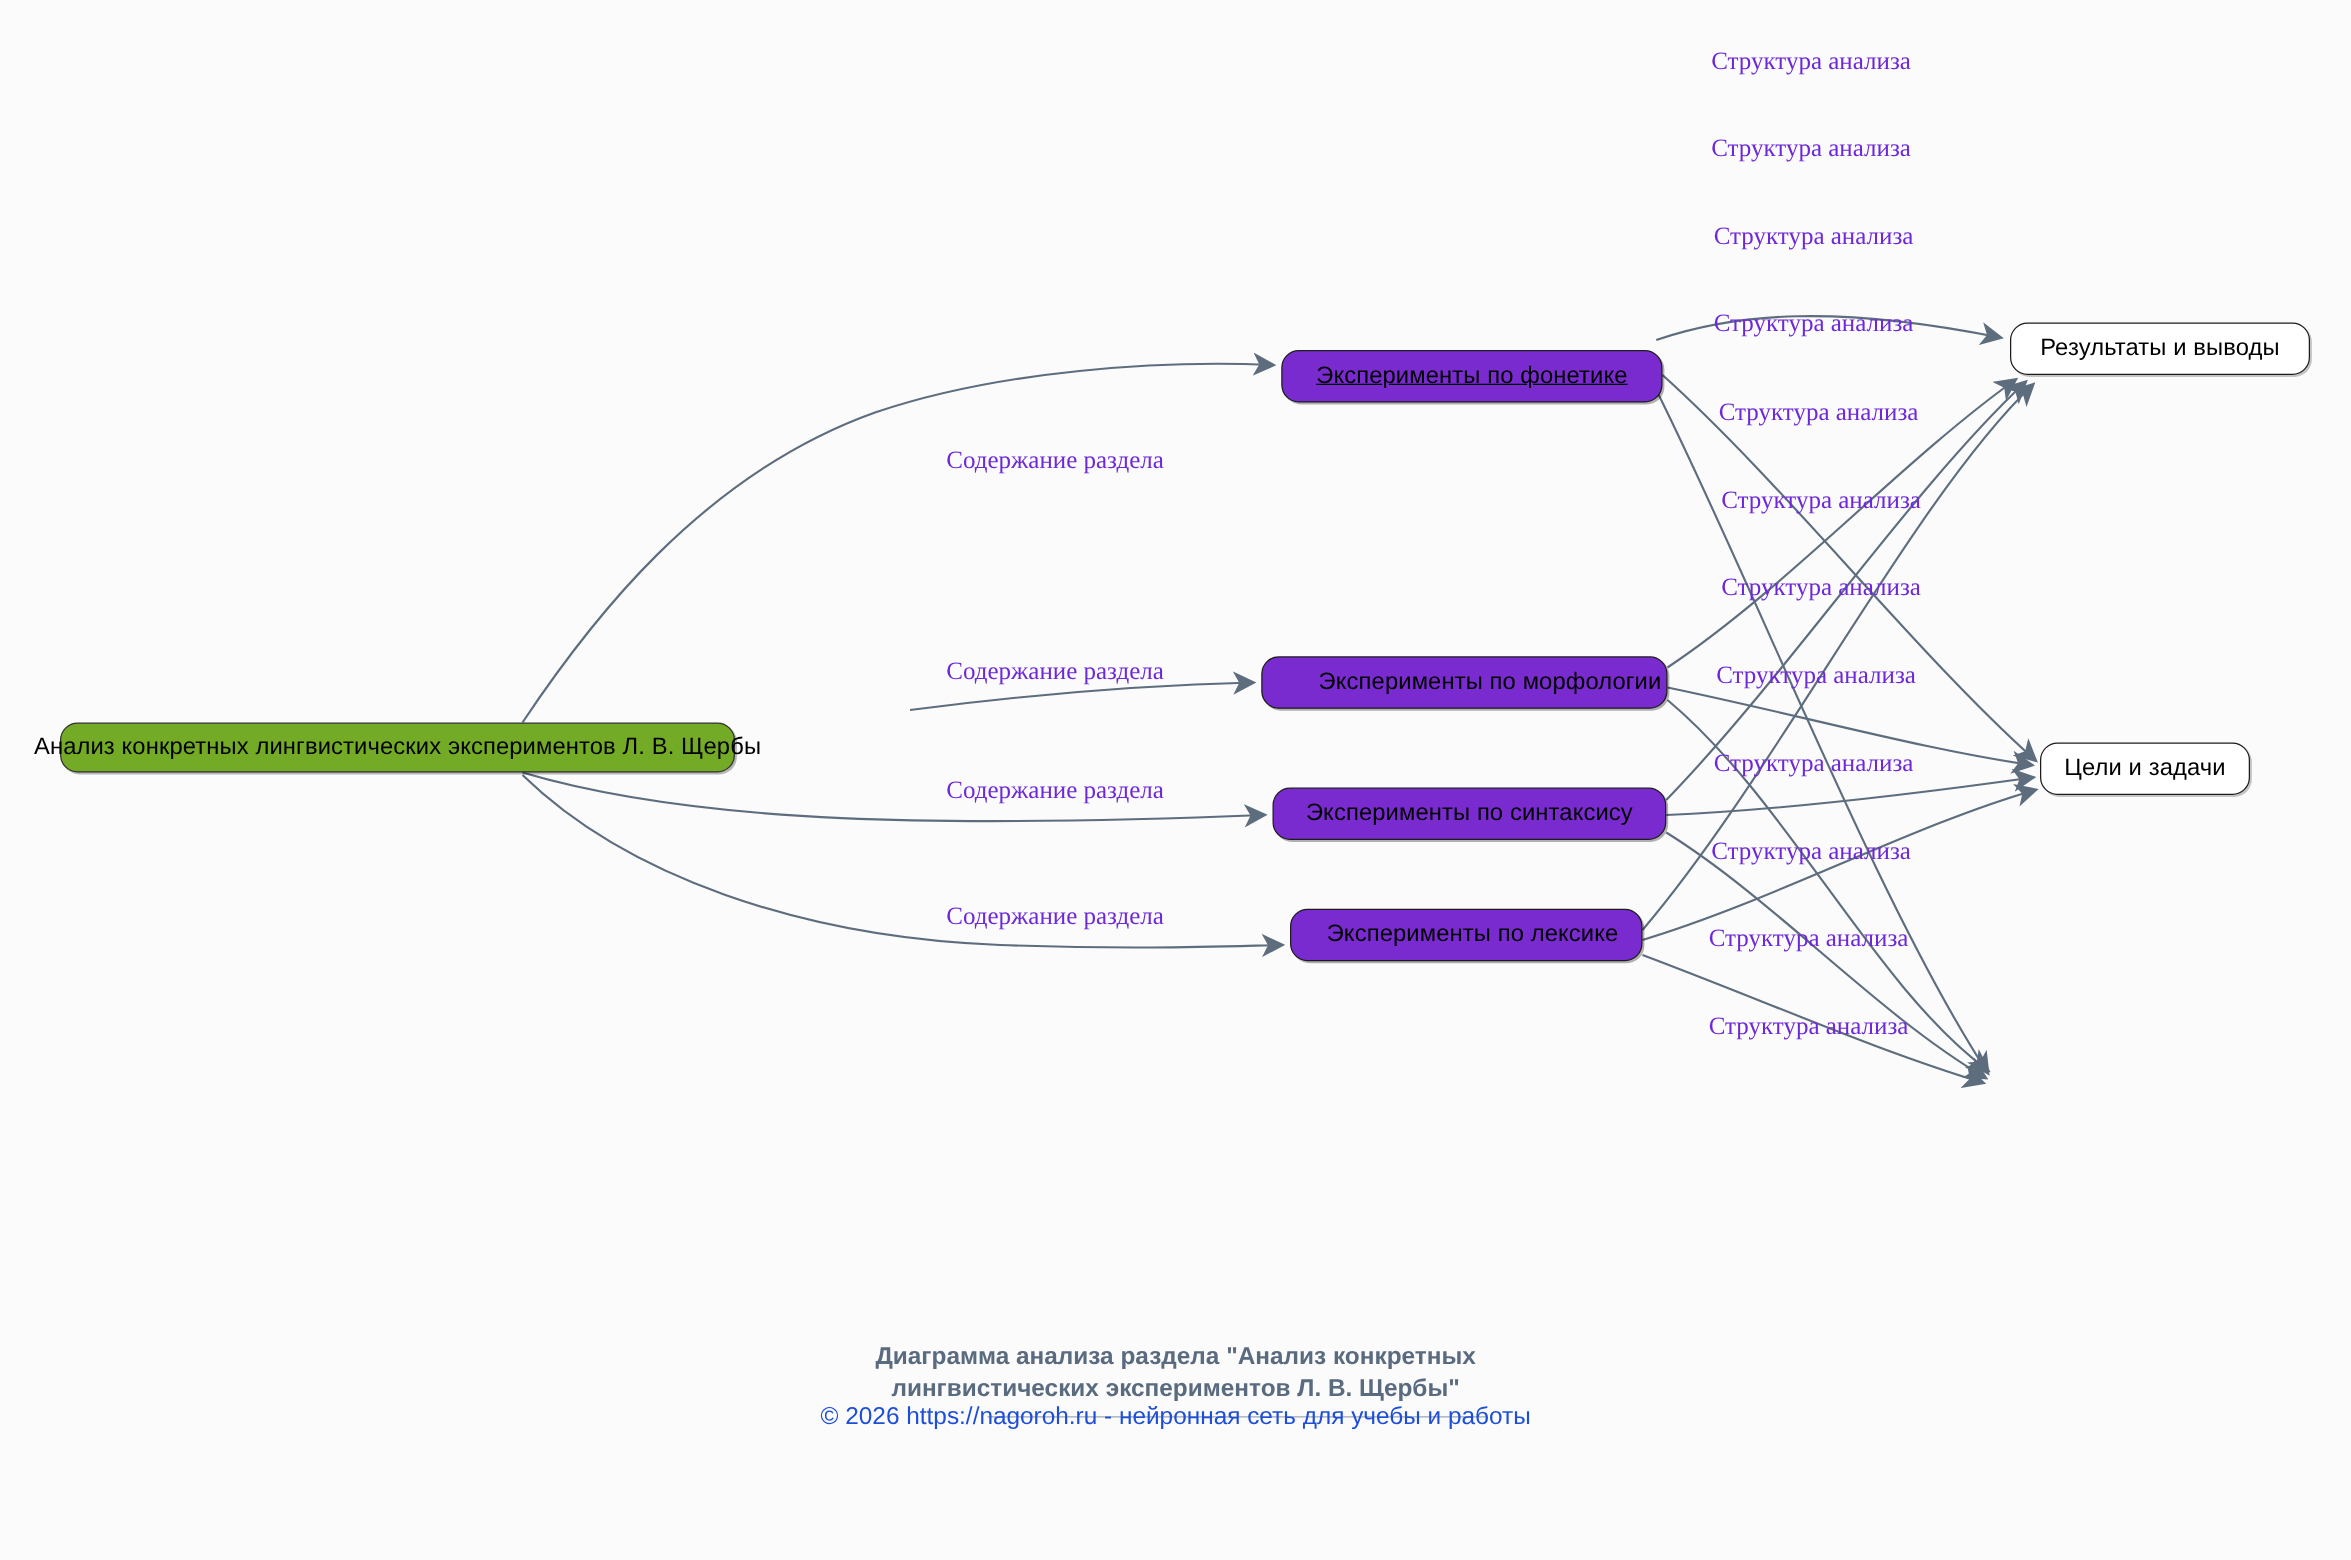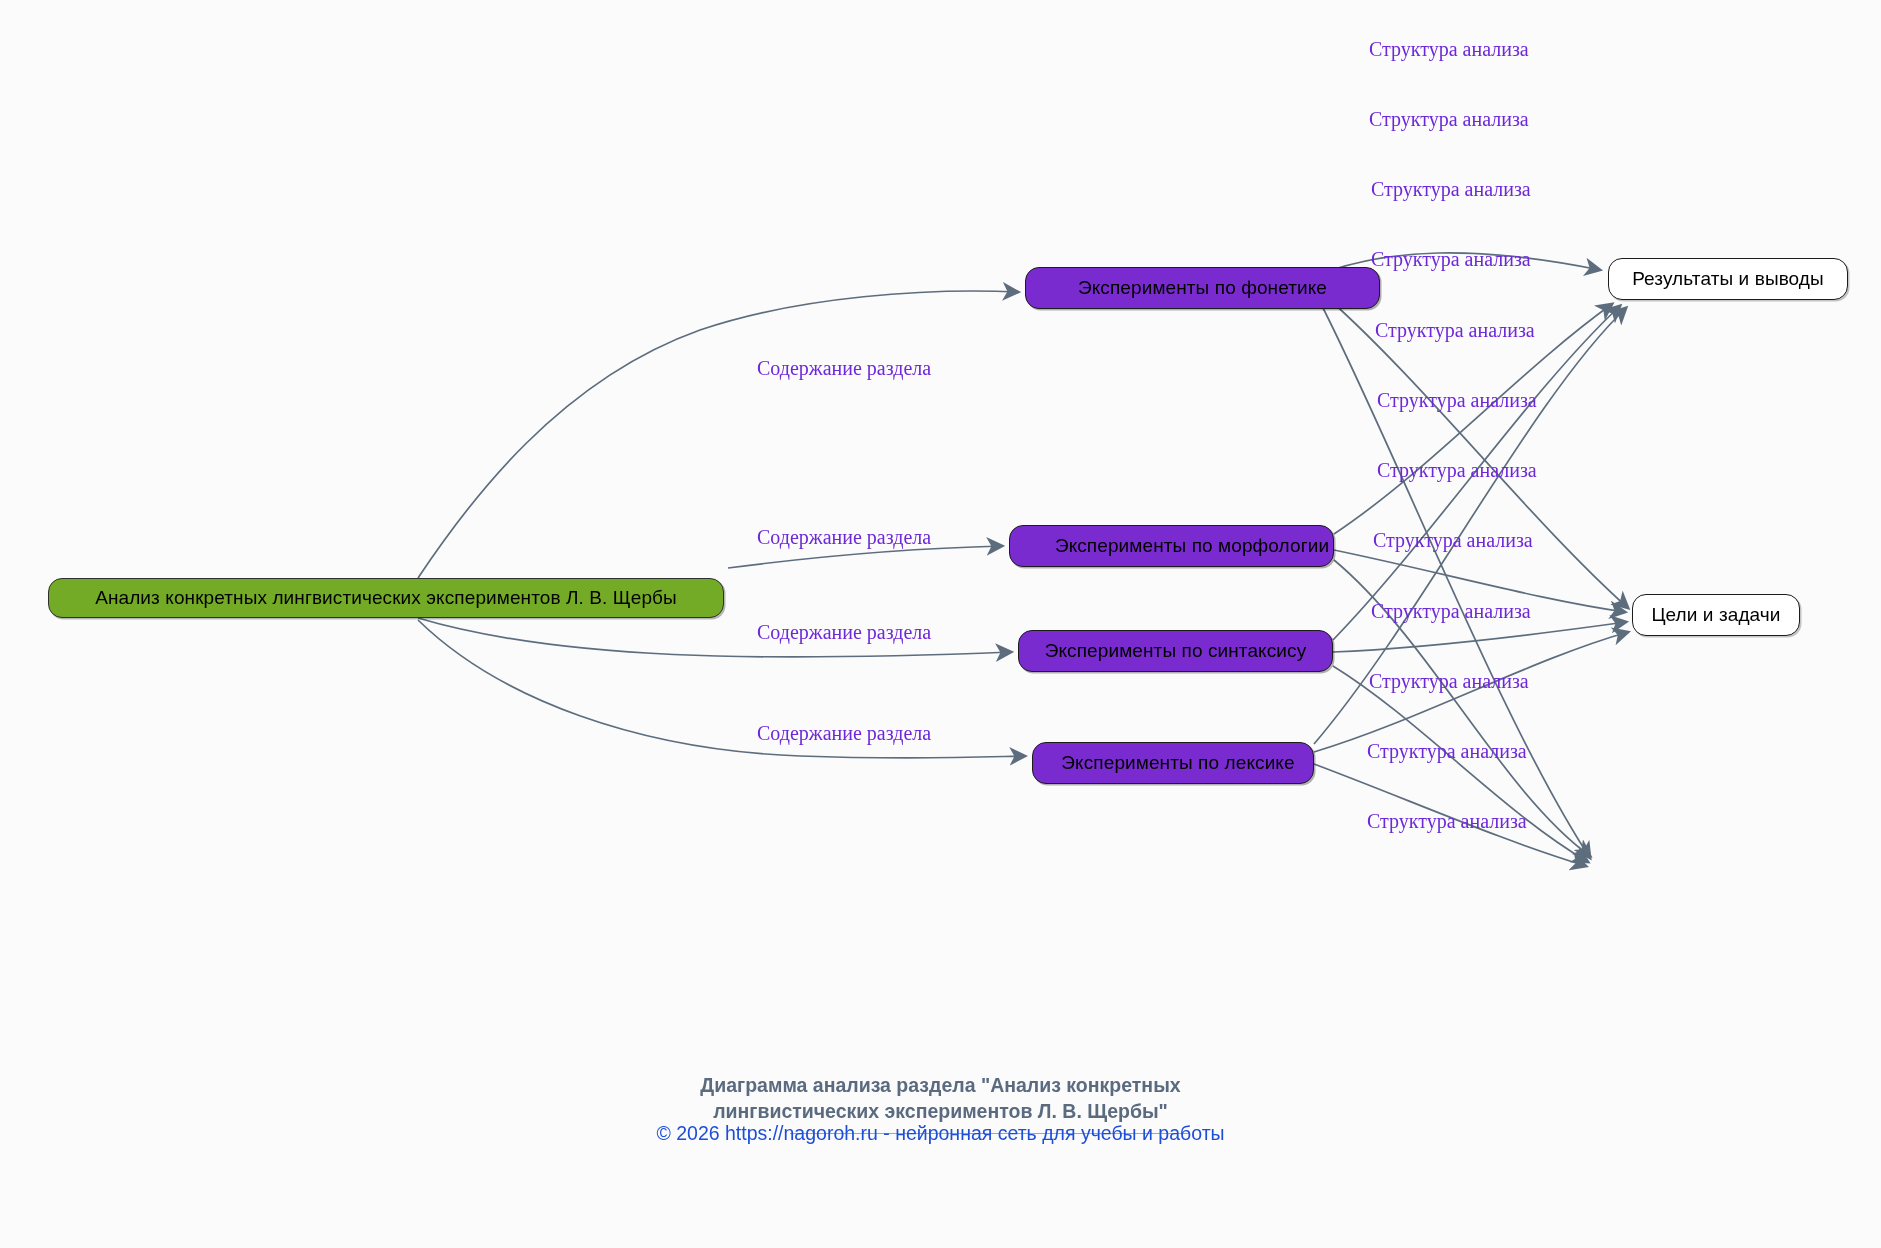--- a/index.html
+++ b/index.html
@@ -119,34 +119,34 @@
       <path d="M 1333 640 C 1430 540 1530 390 1620 306"></path>
       <path d="M 1333 652 C 1430 648 1540 634 1626 622"></path>
       <path d="M 1333 666 C 1420 720 1500 810 1588 862"></path>
 
       <path d="M 1314 744 C 1420 620 1530 400 1626 308"></path>
       <path d="M 1314 752 C 1420 720 1530 660 1628 632"></path>
       <path d="M 1314 764 C 1410 800 1500 840 1586 866"></path>
     </g>
   </svg>
 
-  <div class="node node-root" style="left:48px; top:578px; width:676px; height:40px;align-items:center;">
+  <div class="node node-root" style="left:48px; top:578px; width:540px; height:40px;align-items:center;">
     <span>Анализ конкретных лингвистических экспериментов Л. В. Щербы</span>
   </div>
 
-  <div class="node node-branch" style="left:1025px; top:267px; width:355px; height:42px;">
+  <div class="node node-branch" style="left:1025px; top:280px; width:305px; height:42px;text-decoration:underline;">
     <span>Эксперименты по фонетике</span>
   </div>
   <div class="node node-branch" style="left:1009px; top:525px; width:325px; height:42px;padding-left:41px;">
     <span>Эксперименты по морфологии</span>
   </div>
   <div class="node node-branch" style="left:1018px; top:630px; width:315px; height:42px;text-align:right;">
     <span>Эксперименты по синтаксису</span>
   </div>
-  <div class="node node-branch" style="left:1032px; top:742px; width:282px; height:42px;padding-left:10px;">
+  <div class="node node-branch" style="left:1032px; top:727px; width:282px; height:42px;padding-left:10px;">
     <span>Эксперименты по лексике</span>
   </div>
 
   <div class="node node-leaf" style="left:1608px; top:258px; width:240px; height:42px;">
     <span>Результаты и выводы</span>
   </div>
   <div class="node node-leaf" style="left:1632px; top:594px; width:168px; height:42px;">
     <span>Цели и задачи</span>
   </div>
 

